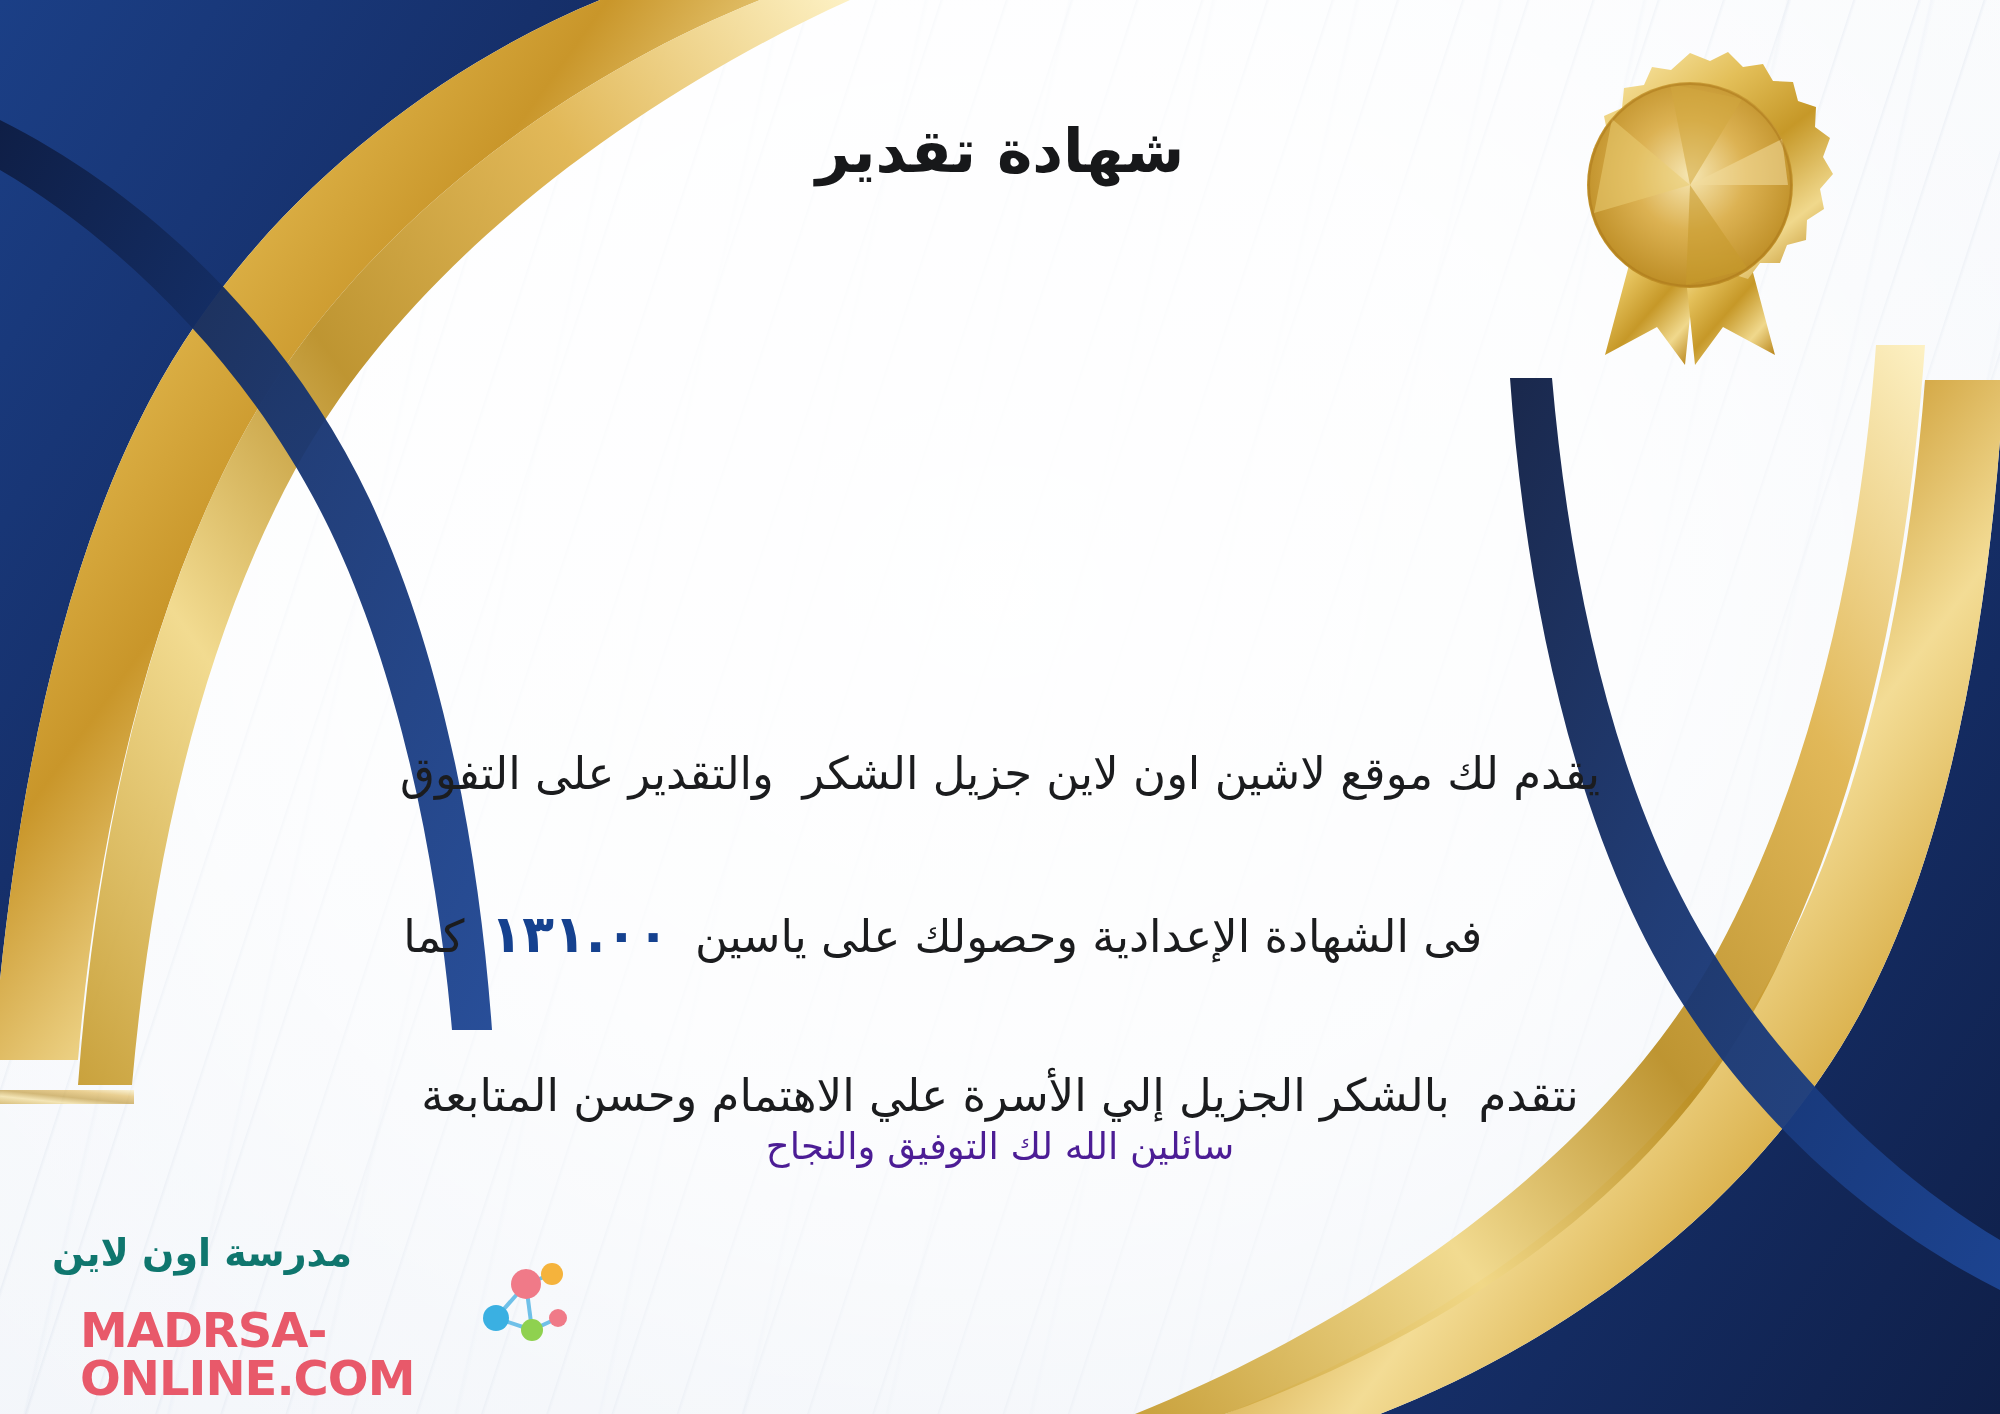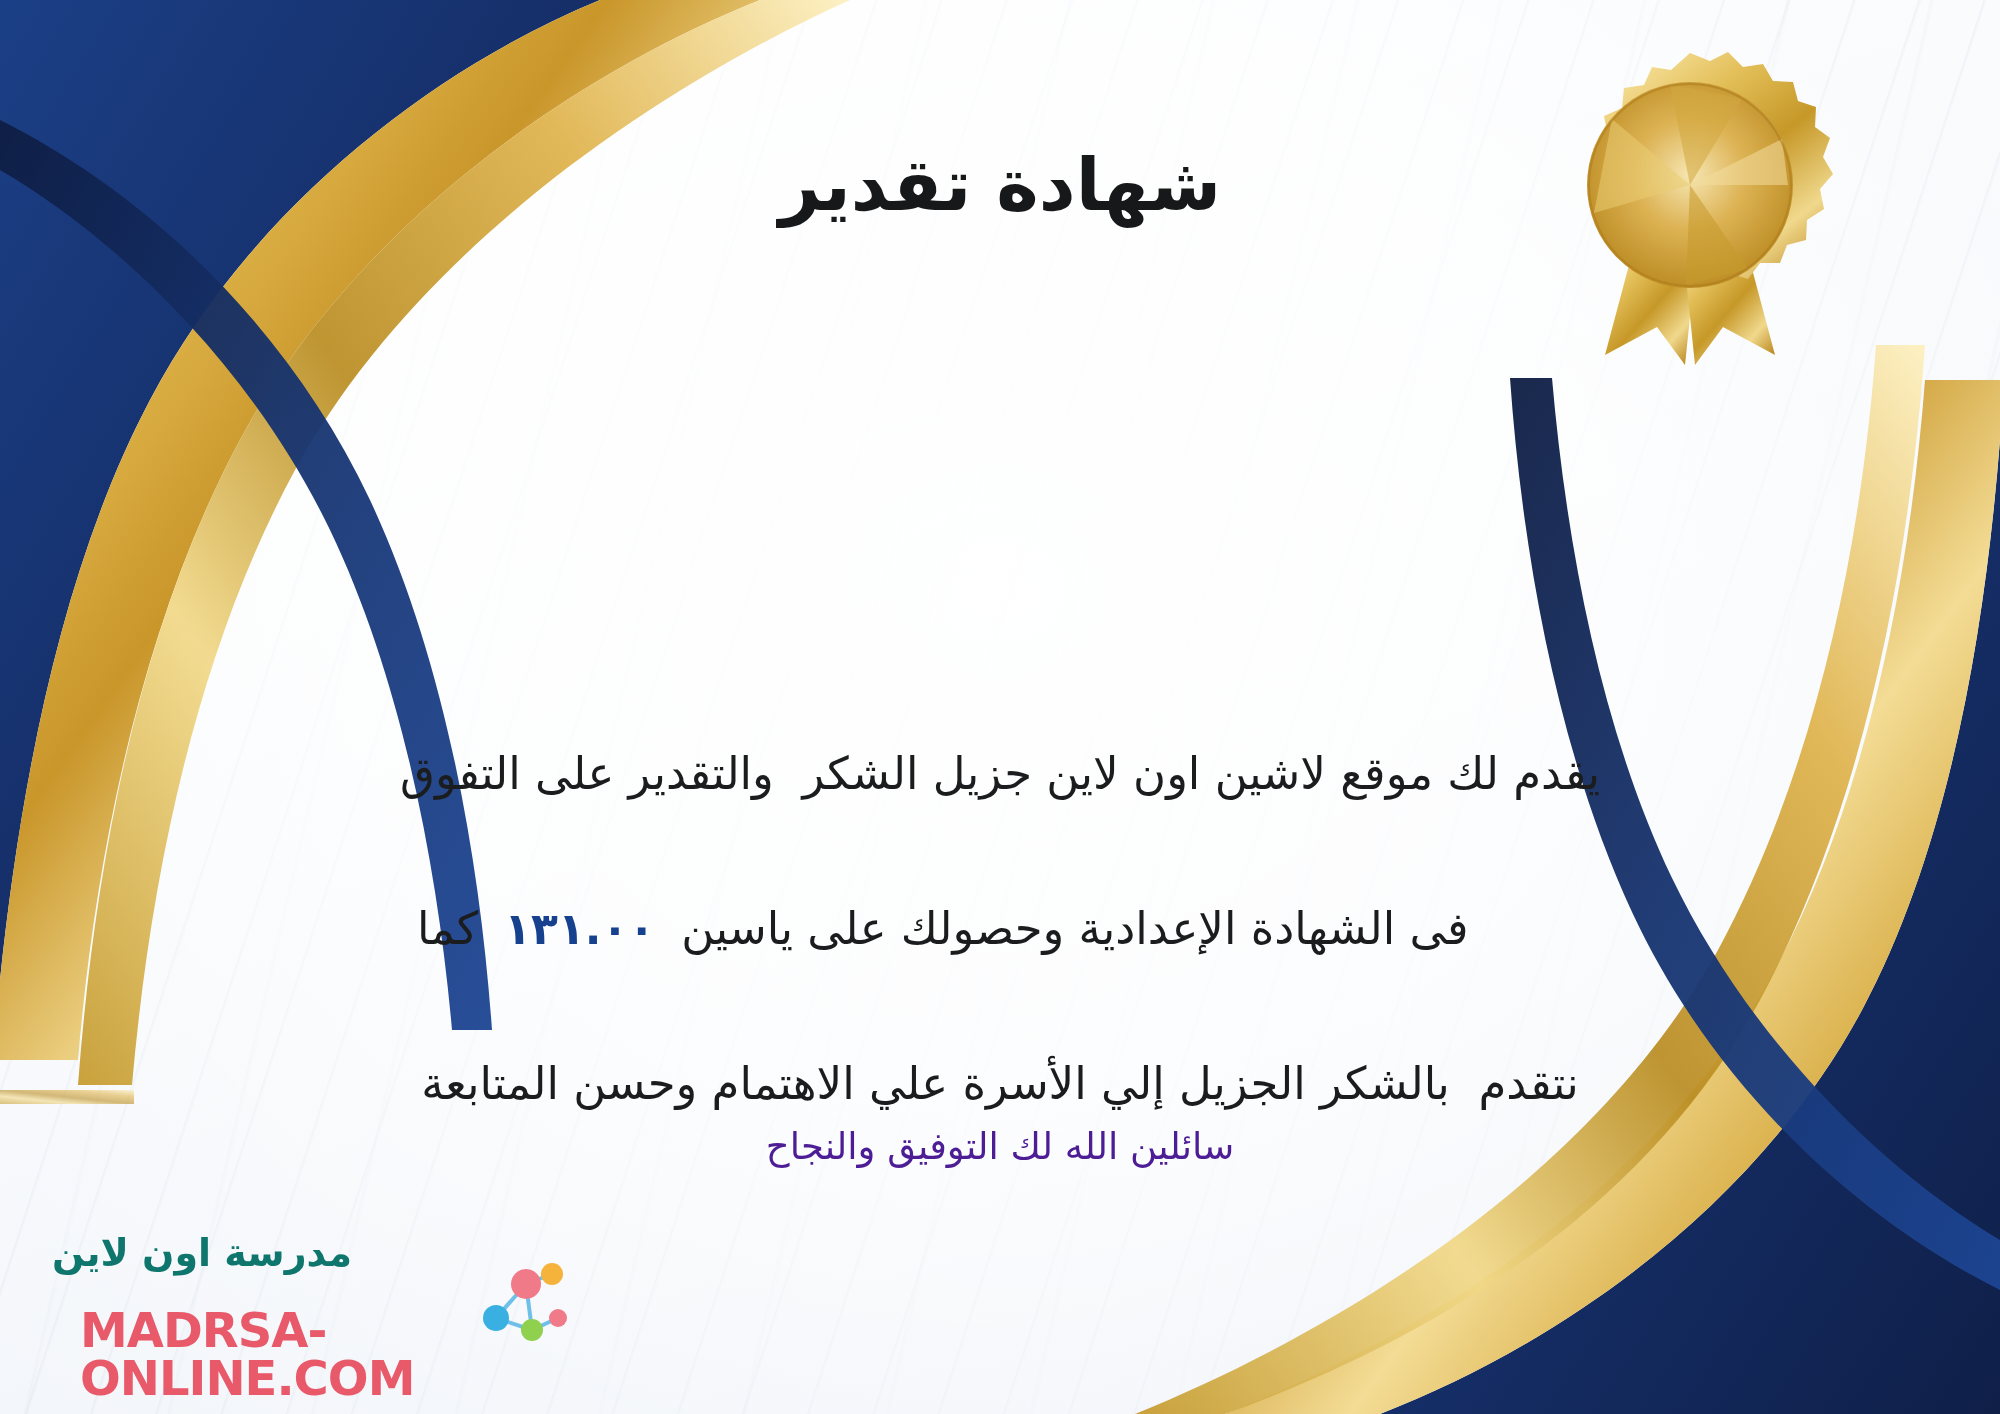--- a/index.html
+++ b/index.html
@@ -54,26 +54,25 @@
     inset: 0;
     display: block;
   }
 
   .title {
     position: absolute;
     top: 118px;
     left: 0;
     right: 0;
     text-align: center;
-    font-size: 72px;
+    font-size: 60px;
     font-weight: 700;
     color: #17181a;
     letter-spacing: 0px;
     line-height: 1.1;
-    margin-top: 28px;
   }
 
   .recipient {
     position: absolute;
     top: 500px;
     left: 60px;
     right: 60px;
     text-align: center;
     font-size: 74px;
     font-weight: 700;
@@ -91,21 +90,21 @@
     color: #1b1c1e;
     line-height: 1.72;
   }
   .body-line {
     display: block;
     white-space: pre-wrap;
   }
   .grade {
     color: #15418f;
     font-weight: 700;
-    font-size: 44px;
+    font-size: 52px;
     letter-spacing: 2px;
     padding: 0 26px;
   }
 
   .wish {
     position: absolute;
     top: 1125px;
     left: 110px;
     right: 110px;
     text-align: center;

